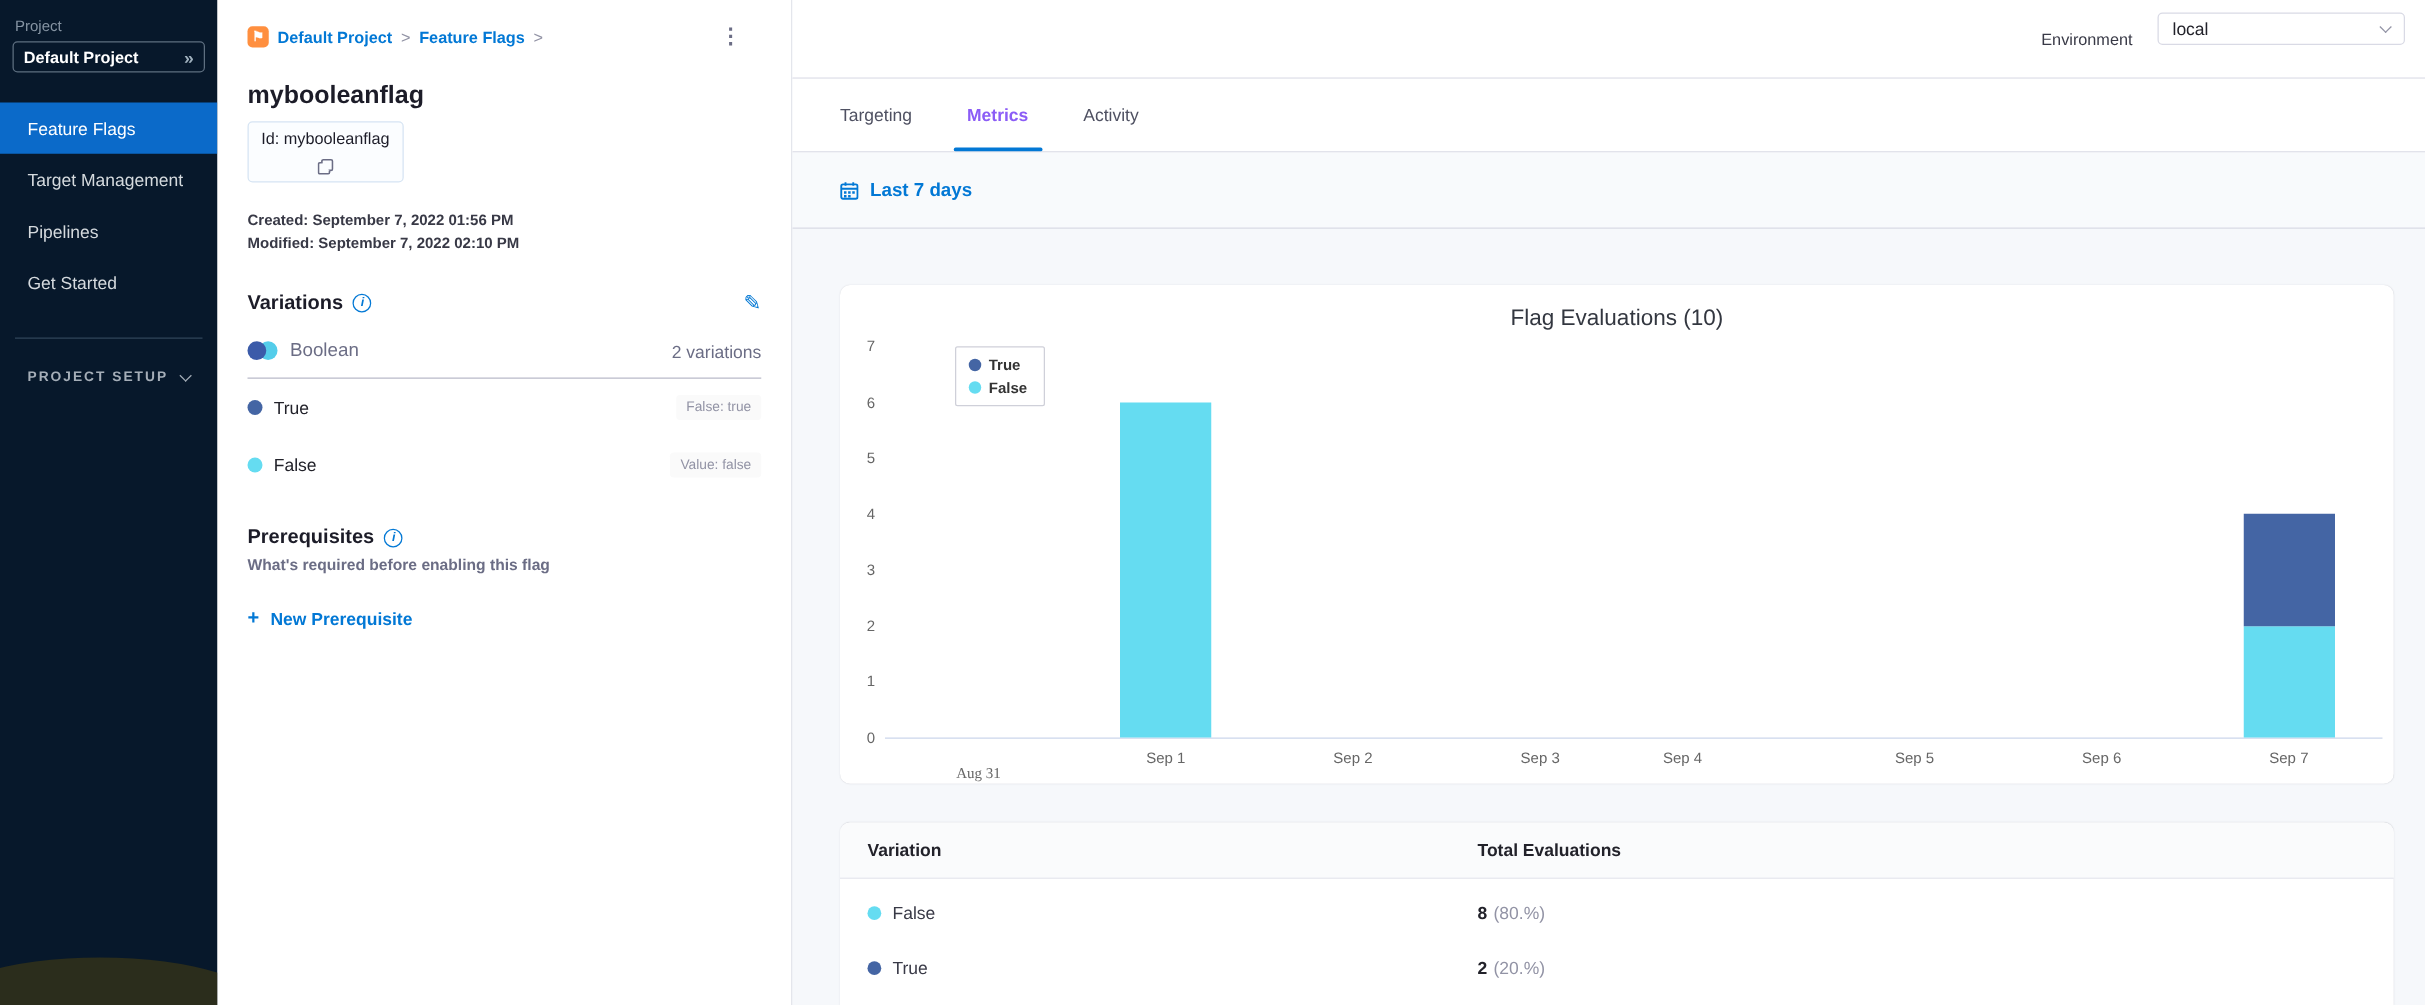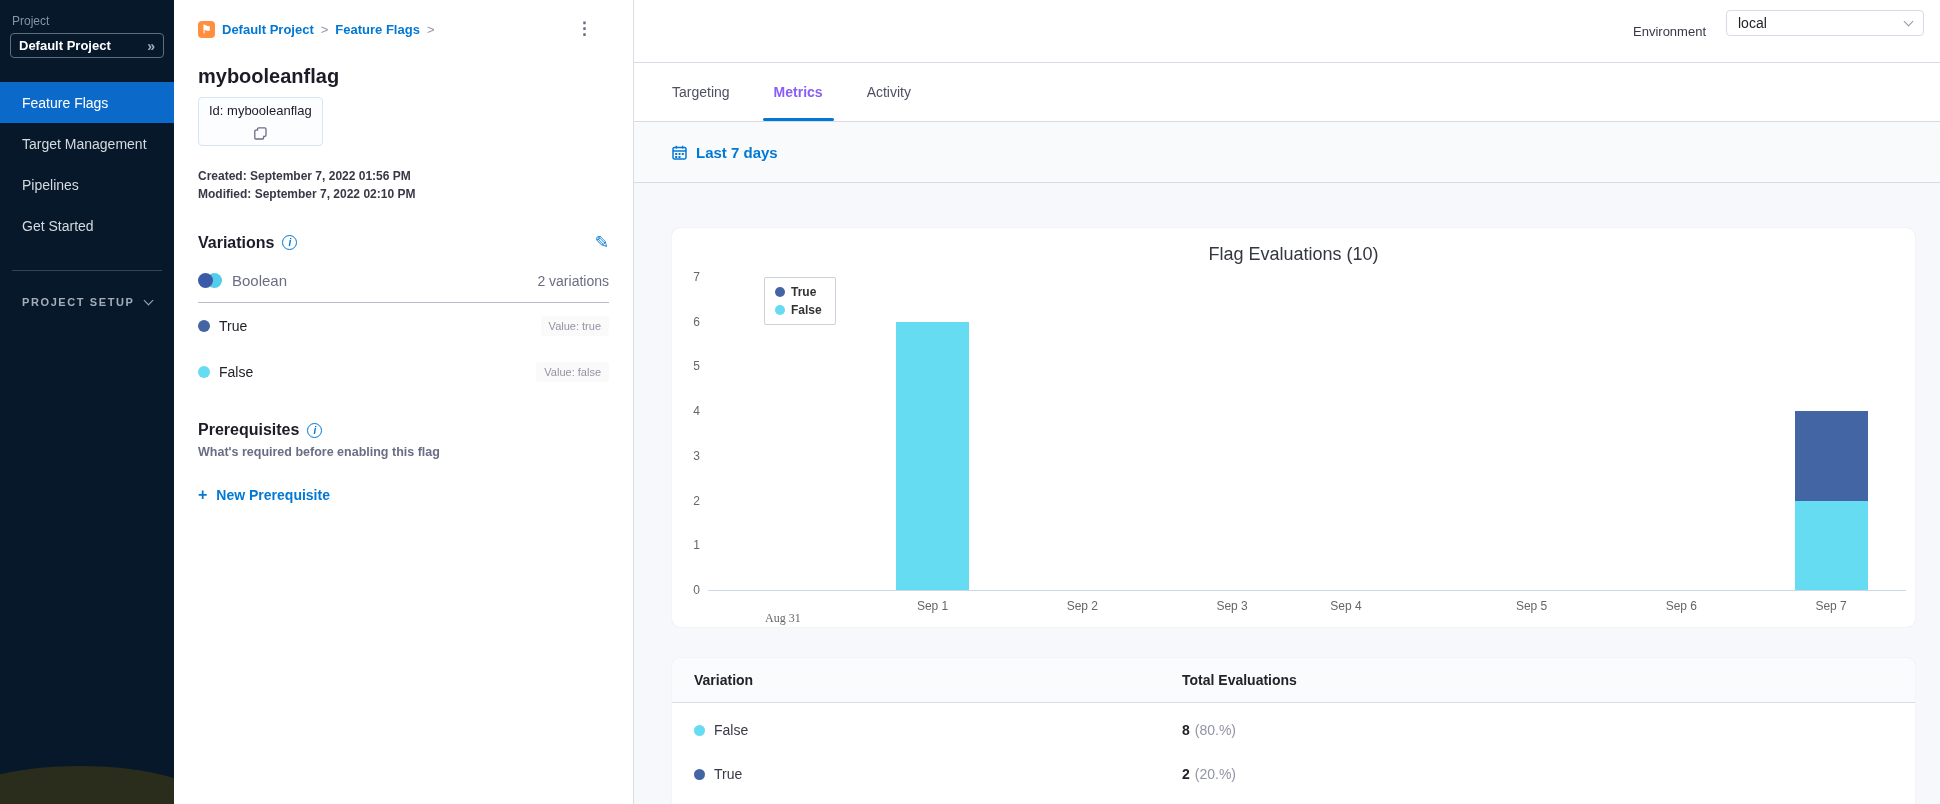--- a/index.html
+++ b/index.html
@@ -184,21 +184,21 @@
     </div>
     <span class="var-count">2 variations</span>
   </div>
 
   <div id="var-list">
       <div class="var-row">
         <div class="var-left">
           <span class="dot" style="background: rgb(68, 101, 164);"></span>
           <span>True</span>
         </div>
-        <span class="value-pill">Value: true</span>
+        <span class="value-pill">False: true</span>
       </div>
       <div class="var-row">
         <div class="var-left">
           <span class="dot" style="background: rgb(101, 220, 241);"></span>
           <span>False</span>
         </div>
         <span class="value-pill">Value: false</span>
       </div>
     </div>
 

